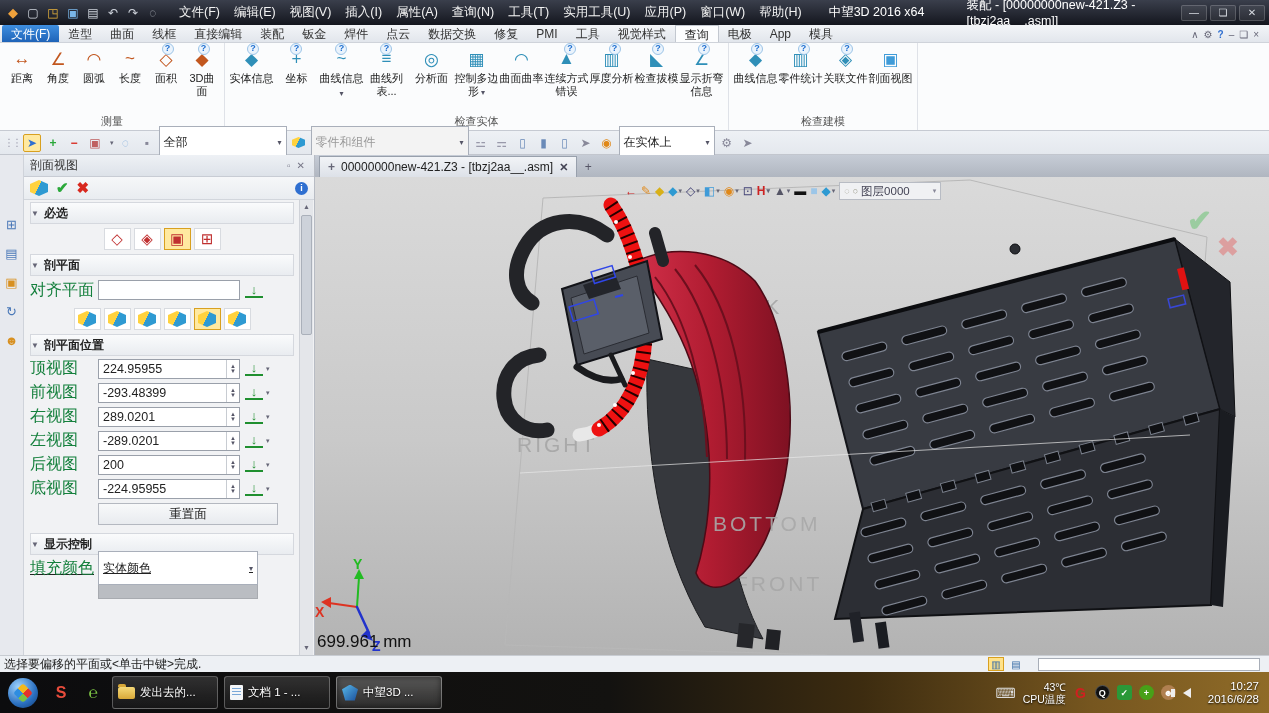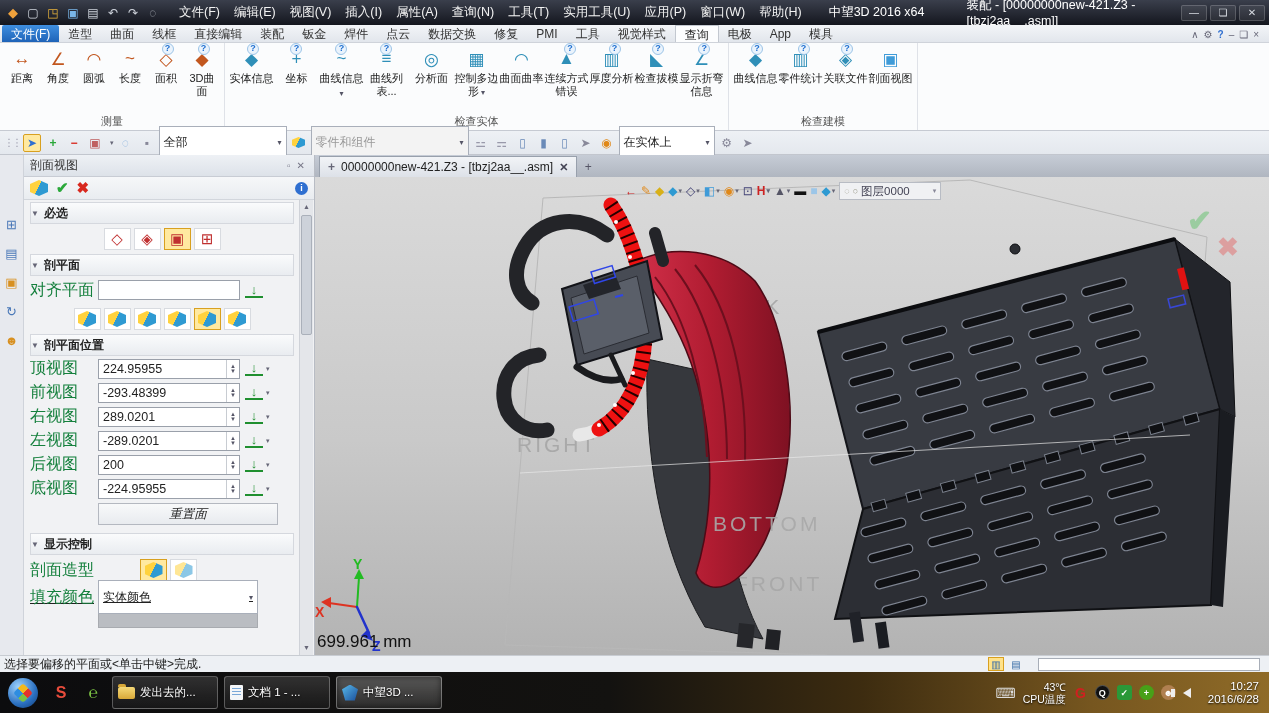--- a/index.html
+++ b/index.html
@@ -102,21 +102,21 @@
   .prow { height:23px; display:flex; align-items:center; margin:1px 0; }
   .plbl { width:68px; font-size:16px; color:#15803d; }
   .numfield { width:142px; height:20px; background:#fff; border:1px solid #9aa0aa; display:flex;
     align-items:center; padding:0 4px; font-size:12.5px; position:relative; }
   .spin { position:absolute; right:0; top:0; width:13px; height:100%; border-left:1px solid #c8ccd2;
     display:flex; flex-direction:column; align-items:center; justify-content:center; color:#556; }
   .spin i { font-style:normal; font-size:6px; line-height:5px; }
   .dl { width:18px; text-align:center; color:#1f8f2f; font-weight:bold; font-size:13px;
     border-bottom:2px solid #1f8f2f; line-height:13px; margin-left:5px; }
   .mini { font-size:7px; color:#667; margin-left:3px; }
-  .resetrow { height:26px; display:flex; align-items:center;font-style:italic; }
+  .resetrow { height:26px; display:flex; align-items:center; }
   .resetbtn { margin-left:68px; width:180px; height:22px; background:linear-gradient(#f8f9fa,#e8ebef);
     border:1px solid #b4b8c0; display:flex; align-items:center; justify-content:center; font-size:12.5px; }
   .swatch { width:160px; height:16px; border:1px solid #888; }
   .gbar { margin-left:68px; width:160px; height:16px; background:#babdc2; border:1px solid #a8abb0; }
   .scroll { position:absolute; right:1px; top:0; width:14px; height:455px; background:#e4e6ea;
     border-left:1px solid #cfd2d8; font-size:7px; color:#667; text-align:center; }
   .scroll .thumb { position:absolute; top:15px; left:1px; width:11px; height:120px; background:#cdd2da;
     border:1px solid #aab0ba; border-radius:2px; }
   .scroll .up { line-height:14px; } .scroll .dn { position:absolute; bottom:0; left:0; right:0; line-height:14px; }
 
@@ -609,31 +609,20 @@
         </div>
       <div class="resetrow">
         <div class="resetbtn">
             <span>重置面</span>
           </div>
       </div>
       <div style="height:6px;"></div>
       <div class="sect">
           <span>显示控制</span>
         </div>
-      <div class="prow" style="height:28px;">
-        <span class="plbl">剖面造型</span>
-        <span style="margin-left:42px;display:flex;gap:3px;">
-          <span class="cubbtn sel">
-              <span class="cub"></span>
-            </span>
-          <span class="cubbtn">
-              <span class="cub" style="opacity:.55;"></span>
-            </span>
-        </span>
-      </div>
       <div class="prow" style="height:24px;text-decoration:underline;">
         <span class="plbl">填充颜色</span>
         <div class="combo" style="width:160px;height:24px;">
             <span>实体颜色</span>
           </div>
       </div>
       <div class="prow" style="height:20px;">
         <span class="gbar" style="margin-left:68px;"></span>
       </div>
       <div class="prow" style="height:28px;">

